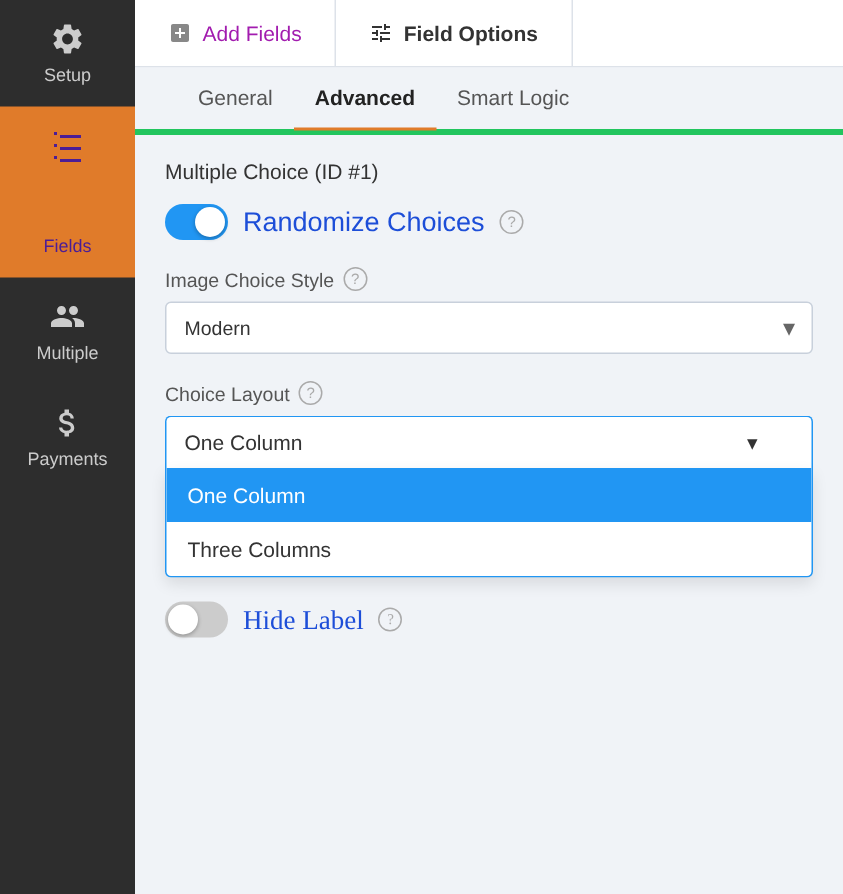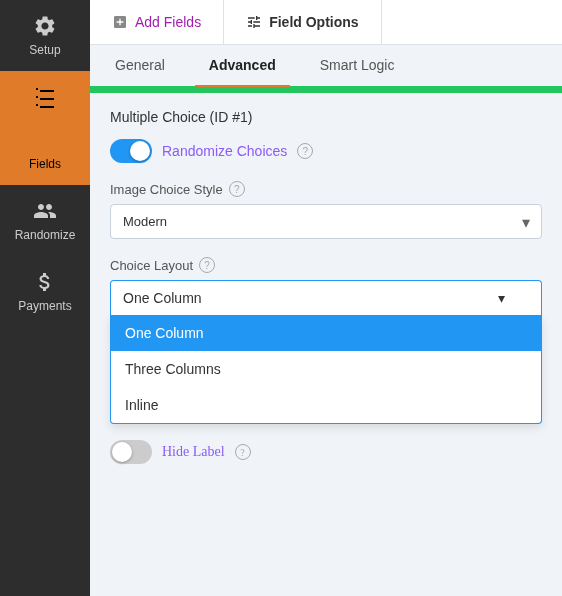--- a/index.html
+++ b/index.html
@@ -27,21 +27,21 @@
       flex-direction: column;
       align-items: center;
       padding: 14px 0;
       cursor: pointer;
       color: #ccc;
       font-size: 12px;
       gap: 5px;
     }
     .sidebar-item.active {
       background: #e07b2a;
-      color: #000000;
+      color: #4c1d95;
       gap: 48px;
     }
     .sidebar-item svg {
       width: 24px;
       height: 24px;
       fill: currentColor;
     }
     .sidebar-label {
       font-size: 12px;
     }
@@ -78,24 +78,24 @@
     }
     .top-tab svg {
       width: 16px;
       height: 16px;
       fill: #888;
     }
 
     
     .inner-tabs {
       display: flex;
-      gap: 16px;
-      padding: 0 11px;
+      gap: 0;
+      padding: 0 28px;
       background: #f0f3f7;
-      border-bottom: 7px solid #22c55e;
+      border-bottom: 4px solid #22c55e;
       flex-shrink: 0;
     }
     .inner-tab {
       padding: 12px 14px;
       font-size: 14px;
       color: #555;
       cursor: pointer;
       border-bottom: 2px solid transparent;
       margin-bottom: -1px;
     }
@@ -142,22 +142,22 @@
       width: 20px;
       height: 20px;
       background: #fff;
       border-radius: 50%;
       position: absolute;
       top: 2px;
       left: 20px;
       box-shadow: 0 1px 3px rgba(0,0,0,0.3);
     }
     .toggle-label {
-      font-size: 14px;
-      color: #8b5cf6;
+      font-size: 18px;
+      color: #1d4ed8;
     }
     .help-icon {
       width: 16px;
       height: 16px;
       border-radius: 50%;
       border: 1.5px solid #aaa;
       display: inline-flex;
       align-items: center;
       justify-content: center;
       font-size: 10px;
@@ -279,21 +279,21 @@
   <div class="sidebar-item active">
     <svg viewBox="0 0 24 24">
       <path d="M3 5h2V3H3v2zm0 8h2v-2H3v2zm0 8h2v-2H3v2zm4-16v2h14V5H7zm0 10h14v-2H7v2zm0 8h14v-2H7v2z"></path>
     </svg>
     <span class="sidebar-label">Fields</span>
   </div>
   <div class="sidebar-item">
     <svg viewBox="0 0 24 24">
       <path d="M16 11c1.66 0 2.99-1.34 2.99-3S17.66 5 16 5c-1.66 0-3 1.34-3 3s1.34 3 3 3zm-8 0c1.66 0 2.99-1.34 2.99-3S9.66 5 8 5C6.34 5 5 6.34 5 8s1.34 3 3 3zm0 2c-2.33 0-7 1.17-7 3.5V19h14v-2.5c0-2.33-4.67-3.5-7-3.5zm8 0c-.29 0-.62.02-.97.05 1.16.84 1.97 1.97 1.97 3.45V19h6v-2.5c0-2.33-4.67-3.5-7-3.5z"></path>
     </svg>
-    <span class="sidebar-label">Randomize</span>
+    <span class="sidebar-label">Multiple</span>
   </div>
   <div class="sidebar-item">
     <svg viewBox="0 0 24 24">
       <path d="M11.8 10.9c-2.27-.59-3-1.2-3-2.15 0-1.09 1.01-1.85 2.7-1.85 1.78 0 2.44.85 2.5 2.1h2.21c-.07-1.72-1.12-3.3-3.21-3.81V3h-3v2.16c-1.94.42-3.5 1.68-3.5 3.61 0 2.31 1.91 3.46 4.7 4.13 2.5.6 3 1.48 3 2.41 0 .69-.49 1.79-2.7 1.79-2.06 0-2.87-.92-2.98-2.1h-2.2c.12 2.19 1.76 3.42 3.68 3.83V21h3v-2.15c1.95-.37 3.5-1.5 3.5-3.55 0-2.84-2.43-3.81-4.7-4.4z"></path>
     </svg>
     <span class="sidebar-label">Payments</span>
   </div>
 </nav>
 
 <main class="main">
@@ -355,21 +355,20 @@
       <div class="help-icon">?</div>
     </div>
     <div class="choice-layout-section">
       <div class="choice-layout-trigger">
         <span>One Column</span>
         <span>▾</span>
       </div>
       <div class="dropdown-open-list">
         <div class="dropdown-option selected">One Column</div>
         <div class="dropdown-option">Three Columns</div>
-        <div class="dropdown-option">Inline</div>
       </div>
     </div>
 
     <div class="hide-label-section">
       <div class="toggle-off-track">
         <div class="toggle-off-thumb"></div>
       </div>
       <span class="toggle-label">Hide Label</span>
       <div class="help-icon">?</div>
     </div>

